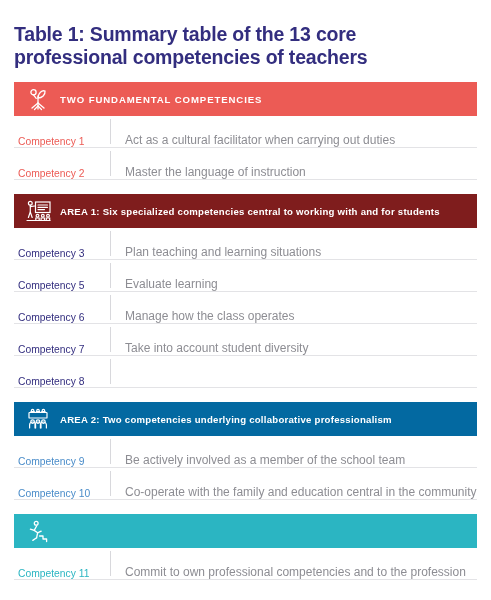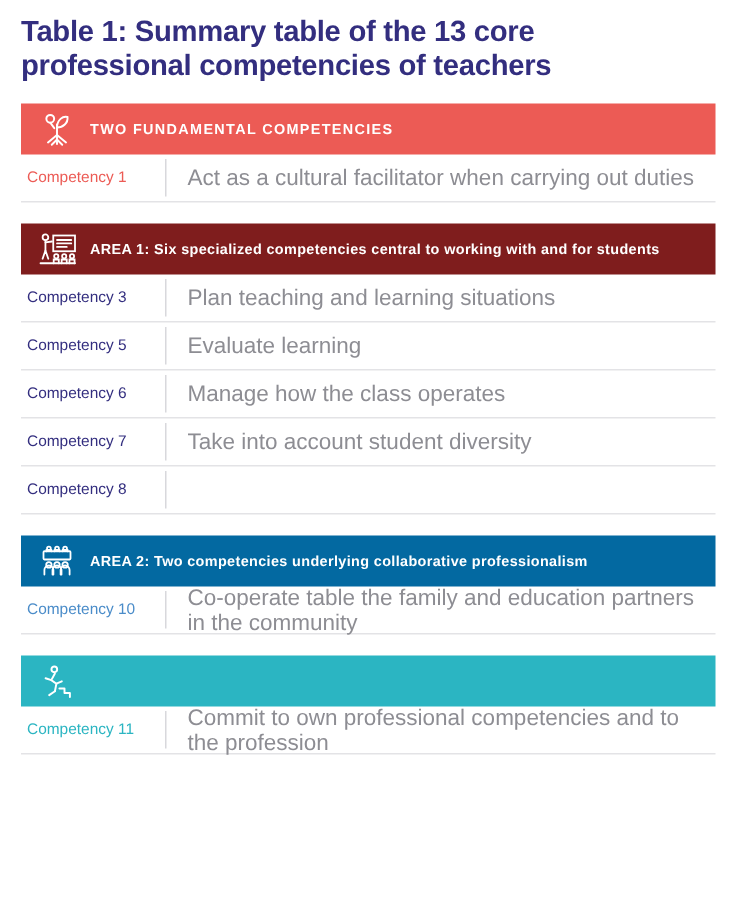--- a/index.html
+++ b/index.html
@@ -6,21 +6,21 @@
   body{
     width:491px;height:600px;
     background:#ffffff;
     font-family:"Liberation Sans", sans-serif;
     overflow:hidden;
   }
   .page{
     position:relative;
     width:491px;height:432px;
     box-sizing:border-box;
-    padding:10px 14px 0 14px;
+    padding:23px 14px 0 14px;
   }
   .title{
     color:#332E7F;
     font-weight:bold;
     font-size:19.5px;
     line-height:22.5px;
     letter-spacing:-0.2px;
     margin:0 0 14px 0;
     max-width:452px;
   }
@@ -44,40 +44,40 @@
     color:#ffffff;
     font-size:9.6px;
     font-weight:bold;
     letter-spacing:0.25px;
     white-space:nowrap;
     text-align:right;
   }
   .band.caps .btxt{letter-spacing:0.9px;}
   .row{
     display:flex;
-    align-items:center;
+    align-items:flex-end;
     height:31px;
     border-bottom:1px solid #e3e3e6;
   }
   .row.last{border-bottom:1px solid #e3e3e6;}
   .rlabel{
     flex:0 0 96px;
     font-size:10.3px;
     padding-left:4px;
     box-sizing:border-box;
   }
   .rsep{
     flex:0 0 1px;
     align-self:stretch;
     background:#d8d8dc;
     margin:3px 0;
   }
   .rtext{
     flex:1 1 auto;
-    font-size:15px;
+    font-size:12px;
     color:#8d8d93;
     padding-left:14px;
     box-sizing:border-box;
   }
   .gap{height:14px;}
   .gap-sm{height:13px;}
 </style>
 </head>
 <body>
 
@@ -100,20 +100,25 @@
             <path d="M11 19 L7.5 22.5"></path>
             <path d="M11 19 L14.5 22.5"></path>
           </svg>
         </span>
         <span class="btxt">TWO FUNDAMENTAL COMPETENCIES</span>
       </div>
       <div class="row">
         <span class="rlabel" style="color:#EC5B55">Competency 1</span>
         <span class="rsep"></span>
         <span class="rtext">Act as a cultural facilitator when carrying out duties</span>
+      </div>
+      <div class="row last">
+        <span class="rlabel" style="color:#EC5B55">Competency 2</span>
+        <span class="rsep"></span>
+        <span class="rtext">Master the language of instruction</span>
       </div>
     </div>
 
     <div class="gap"></div>
 
     <div class="section">
       <div class="band" style="background:#7f1d1d">
         <span class="ico">
           <svg width="25" height="23" viewBox="0 0 25 23" fill="none" stroke="#ffffff" stroke-width="1.2" stroke-linecap="round">
             <rect x="9.5" y="2" width="14.5" height="10.5"></rect>
@@ -175,24 +180,29 @@
             <circle cx="6.6" cy="13.6" r="1.8"></circle>
               <path d="M3.6 20 V17 A3 3 0 0 1 9.6 17 V20"></path>
             <circle cx="12" cy="13.6" r="1.8"></circle>
               <path d="M9 20 V17 A3 3 0 0 1 15 17 V20"></path>
             <circle cx="17.4" cy="13.6" r="1.8"></circle>
               <path d="M14.4 20 V17 A3 3 0 0 1 20.4 17 V20"></path>
           </svg>
         </span>
         <span class="btxt">AREA 2: Two competencies underlying collaborative professionalism</span>
       </div>
+      <div class="row">
+        <span class="rlabel" style="color:#4A8CC9">Competency 9</span>
+        <span class="rsep"></span>
+        <span class="rtext">Be actively involved as a member of the school team</span>
+      </div>
       <div class="row last">
         <span class="rlabel" style="color:#4A8CC9">Competency 10</span>
         <span class="rsep"></span>
-        <span class="rtext">Co-operate table the family and education partners in the community</span>
+        <span class="rtext">Co-operate with the family and education central in the community</span>
       </div>
     </div>
 
     <div class="gap"></div>
 
     <div class="section">
       <div class="band" style="background:#2BB5C2">
         <span class="ico">
           <svg width="23" height="23" viewBox="0 0 23 23" fill="none" stroke="#ffffff" stroke-width="1.3" stroke-linecap="round" stroke-linejoin="round">
             <circle cx="9.2" cy="3.2" r="1.9"></circle>

